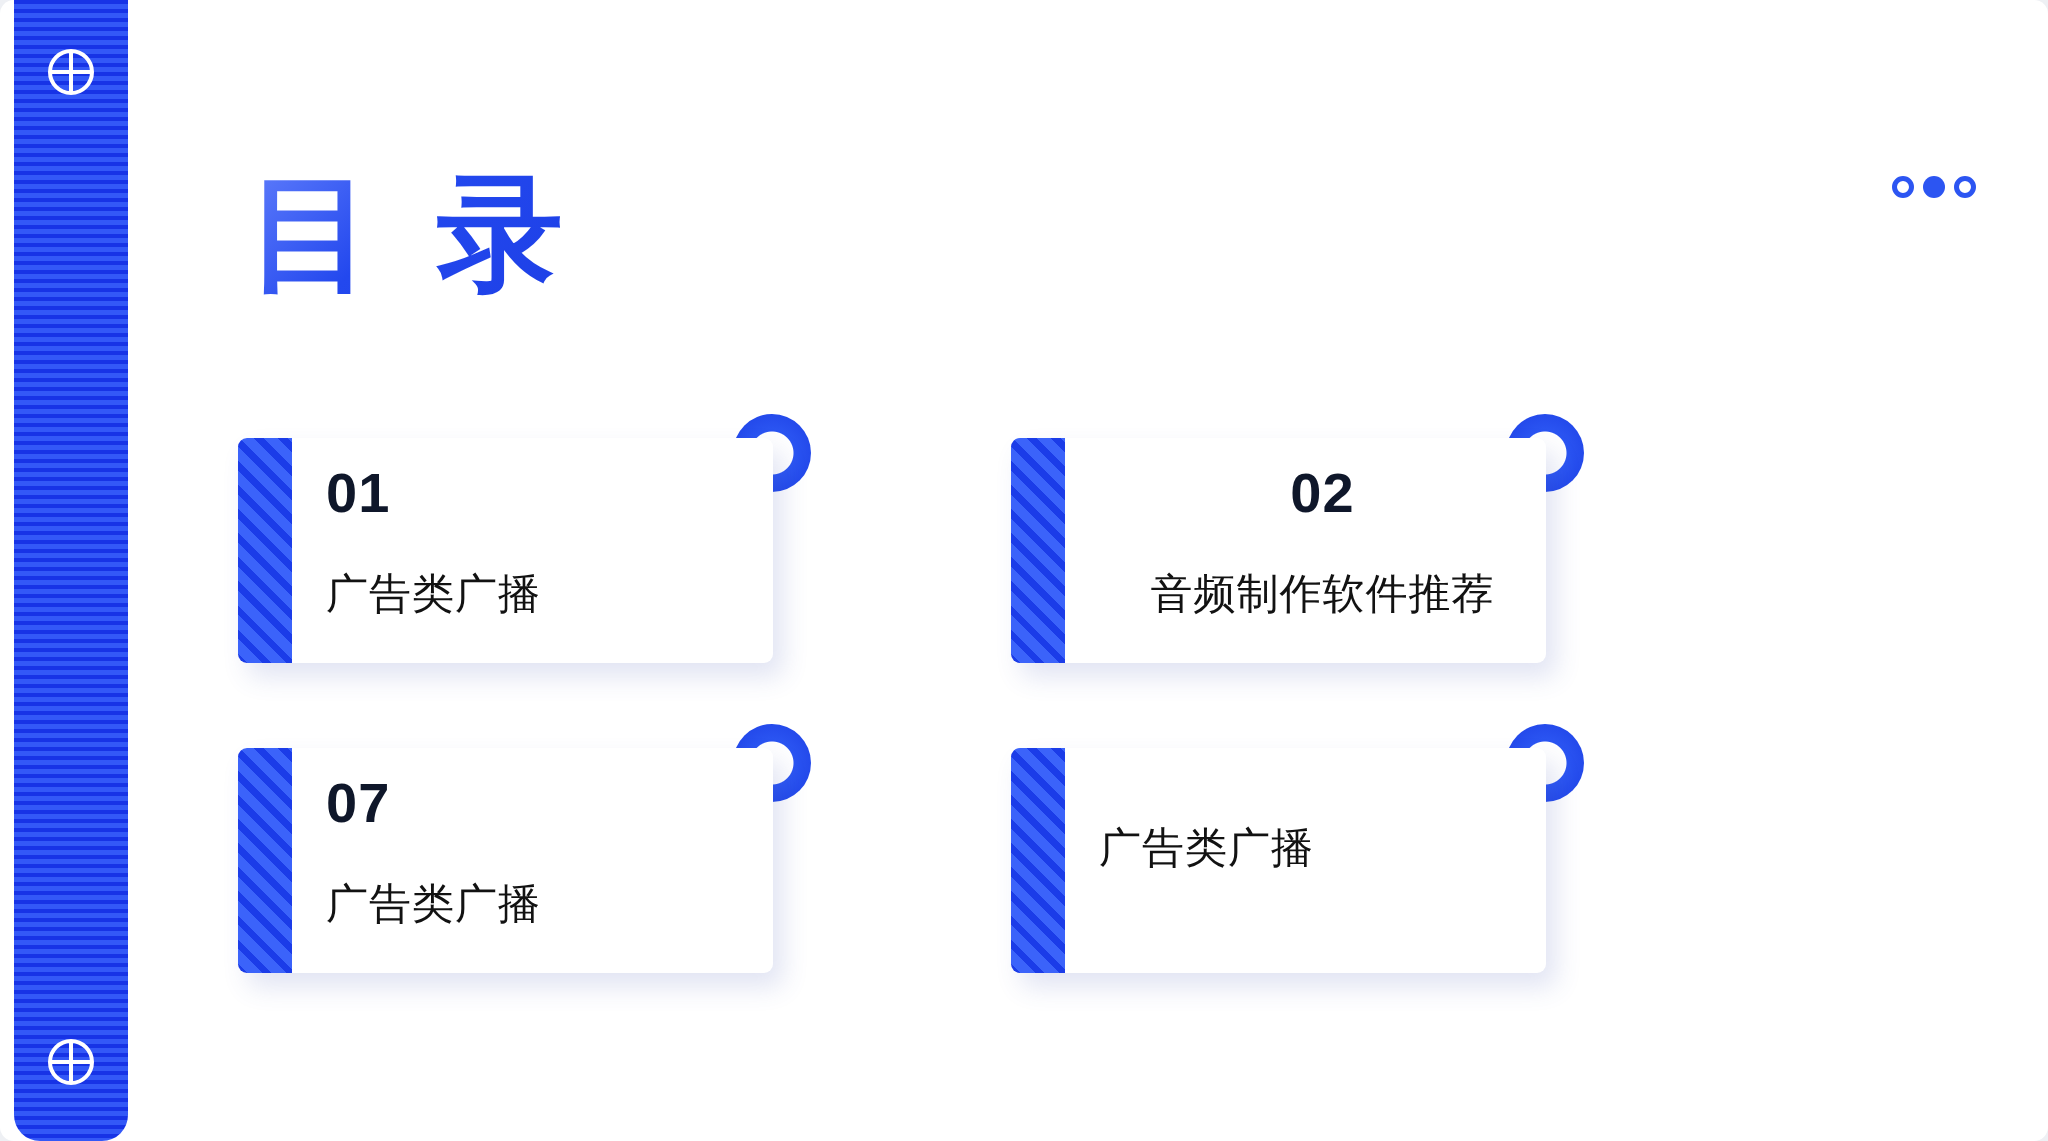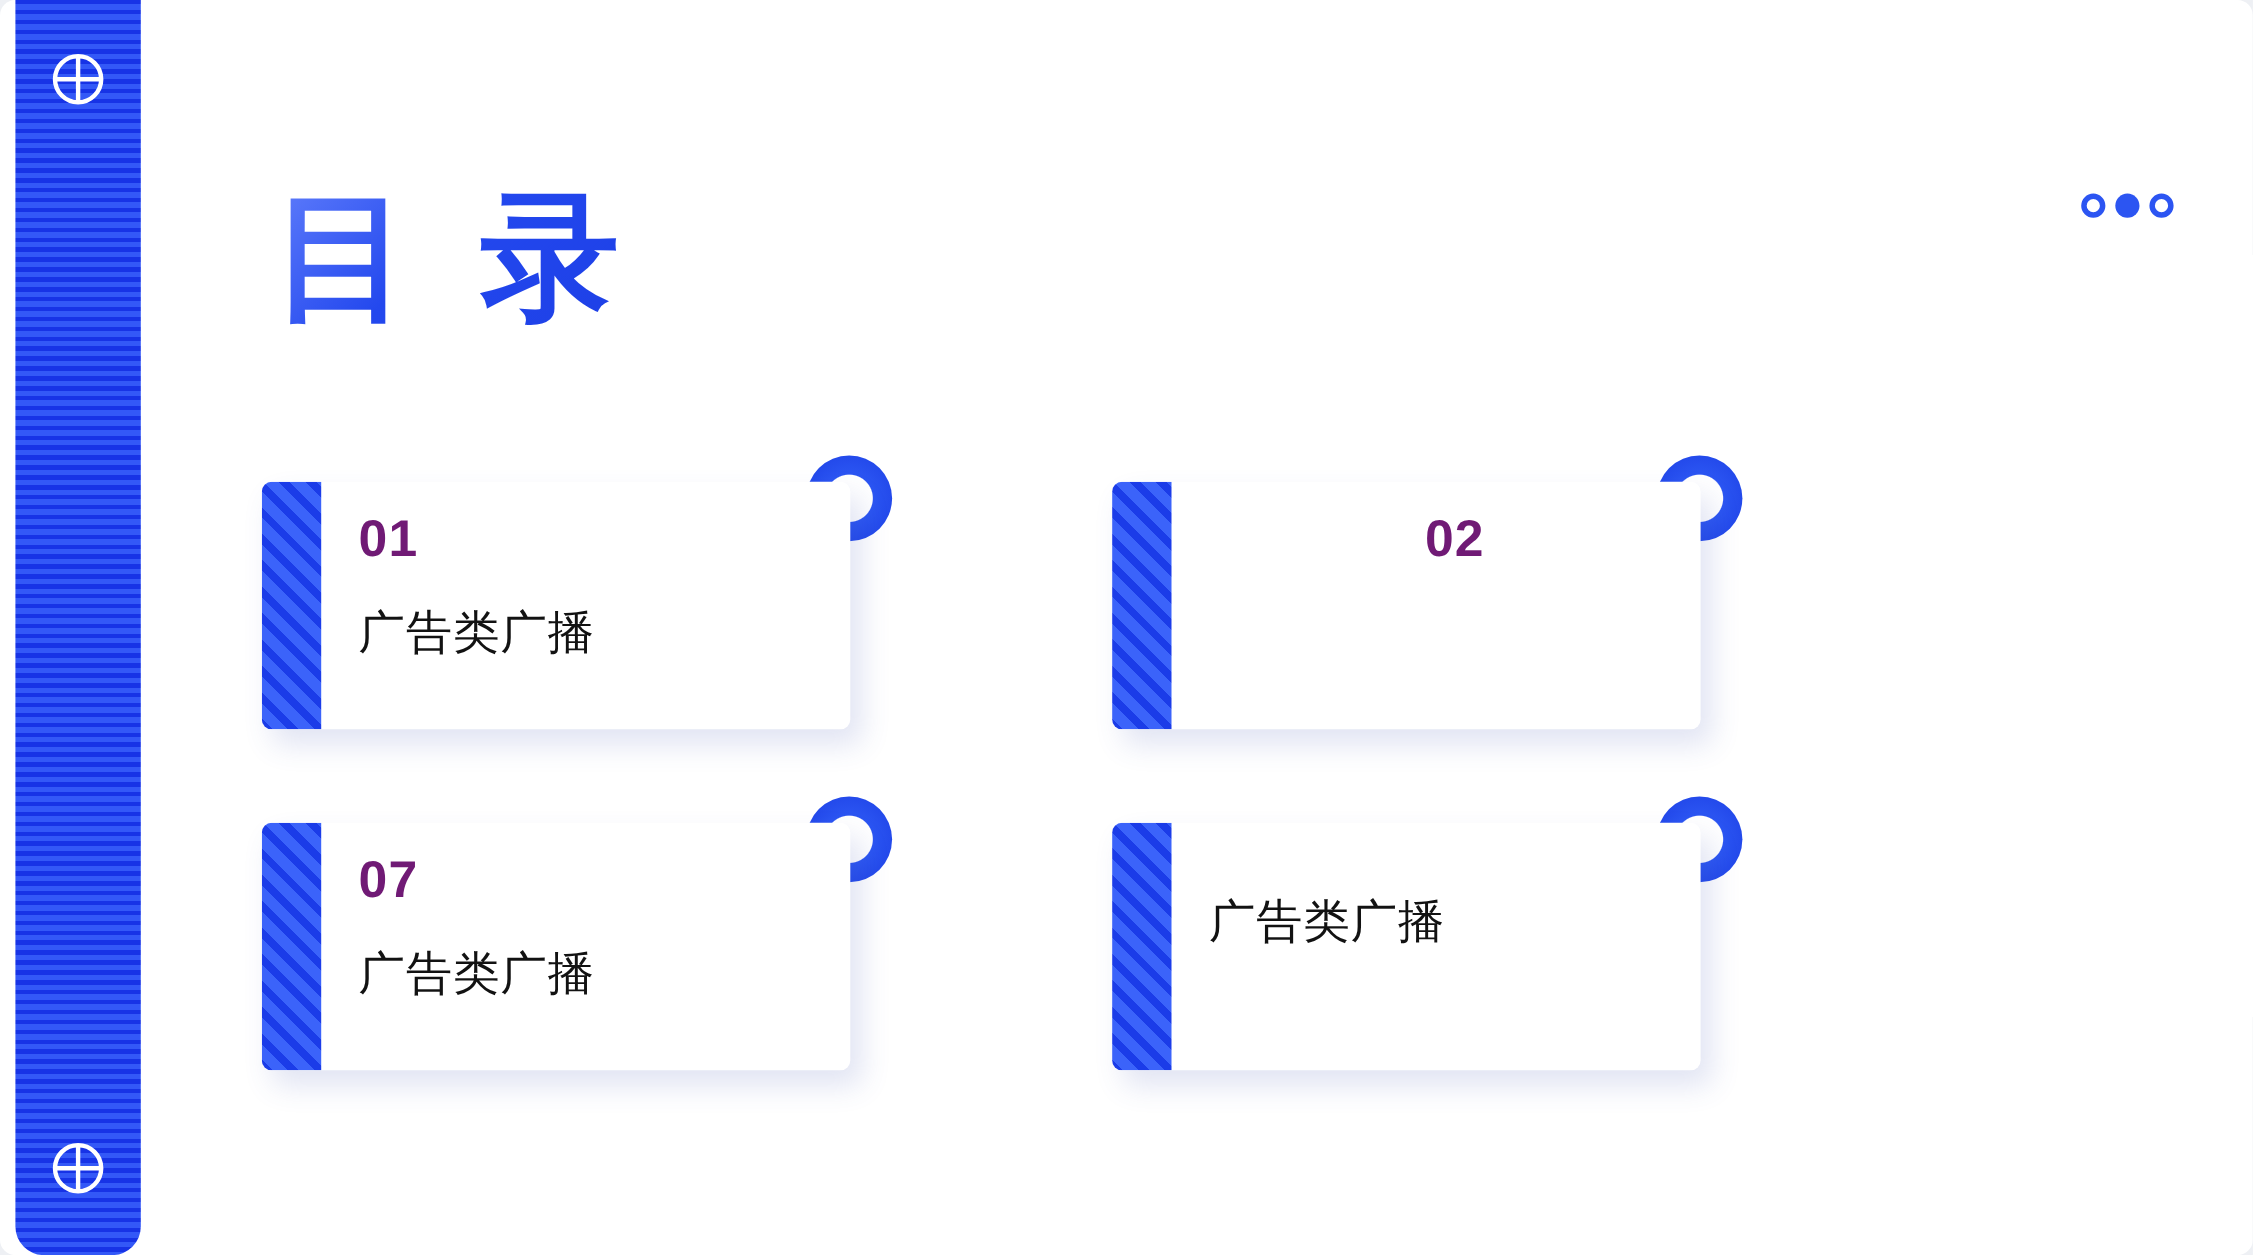--- a/index.html
+++ b/index.html
@@ -133,28 +133,28 @@
         #1b3ce8 7px,
         #3b63fa 7px,
         #3b63fa 17px
       );
   }
   .card-body {
     flex: 1 1 auto;
     padding: 27px 0 0 34px;
   }
   .card-num {
-    font-size: 47px;
+    font-size: 56px;
     font-weight: 700;
-    color: #701a75;
+    color: #0f172a;
     line-height: 1;
     letter-spacing: 1px;
   }
   .card-label {
-    margin-top: 40px;
+    margin-top: 50px;
     font-size: 42px;
     font-weight: 500;
     color: #121212;
     line-height: 1.1;
     letter-spacing: 1px;
     white-space: nowrap;
   }
 </style>
 </head>
 <body>
@@ -198,20 +198,21 @@
         </div>
       </div>
     </div>
 
     <div class="card-slot c1">
       <span class="ring"></span>
       <div class="card">
         <div class="card-stripe"></div>
         <div class="card-body">
           <div class="card-num">02</div>
+          <div class="card-label">音频制作软件推荐</div>
         </div>
       </div>
     </div>
 
     <div class="card-slot c2">
       <span class="ring"></span>
       <div class="card">
         <div class="card-stripe"></div>
         <div class="card-body">
           <div class="card-num">07</div>

